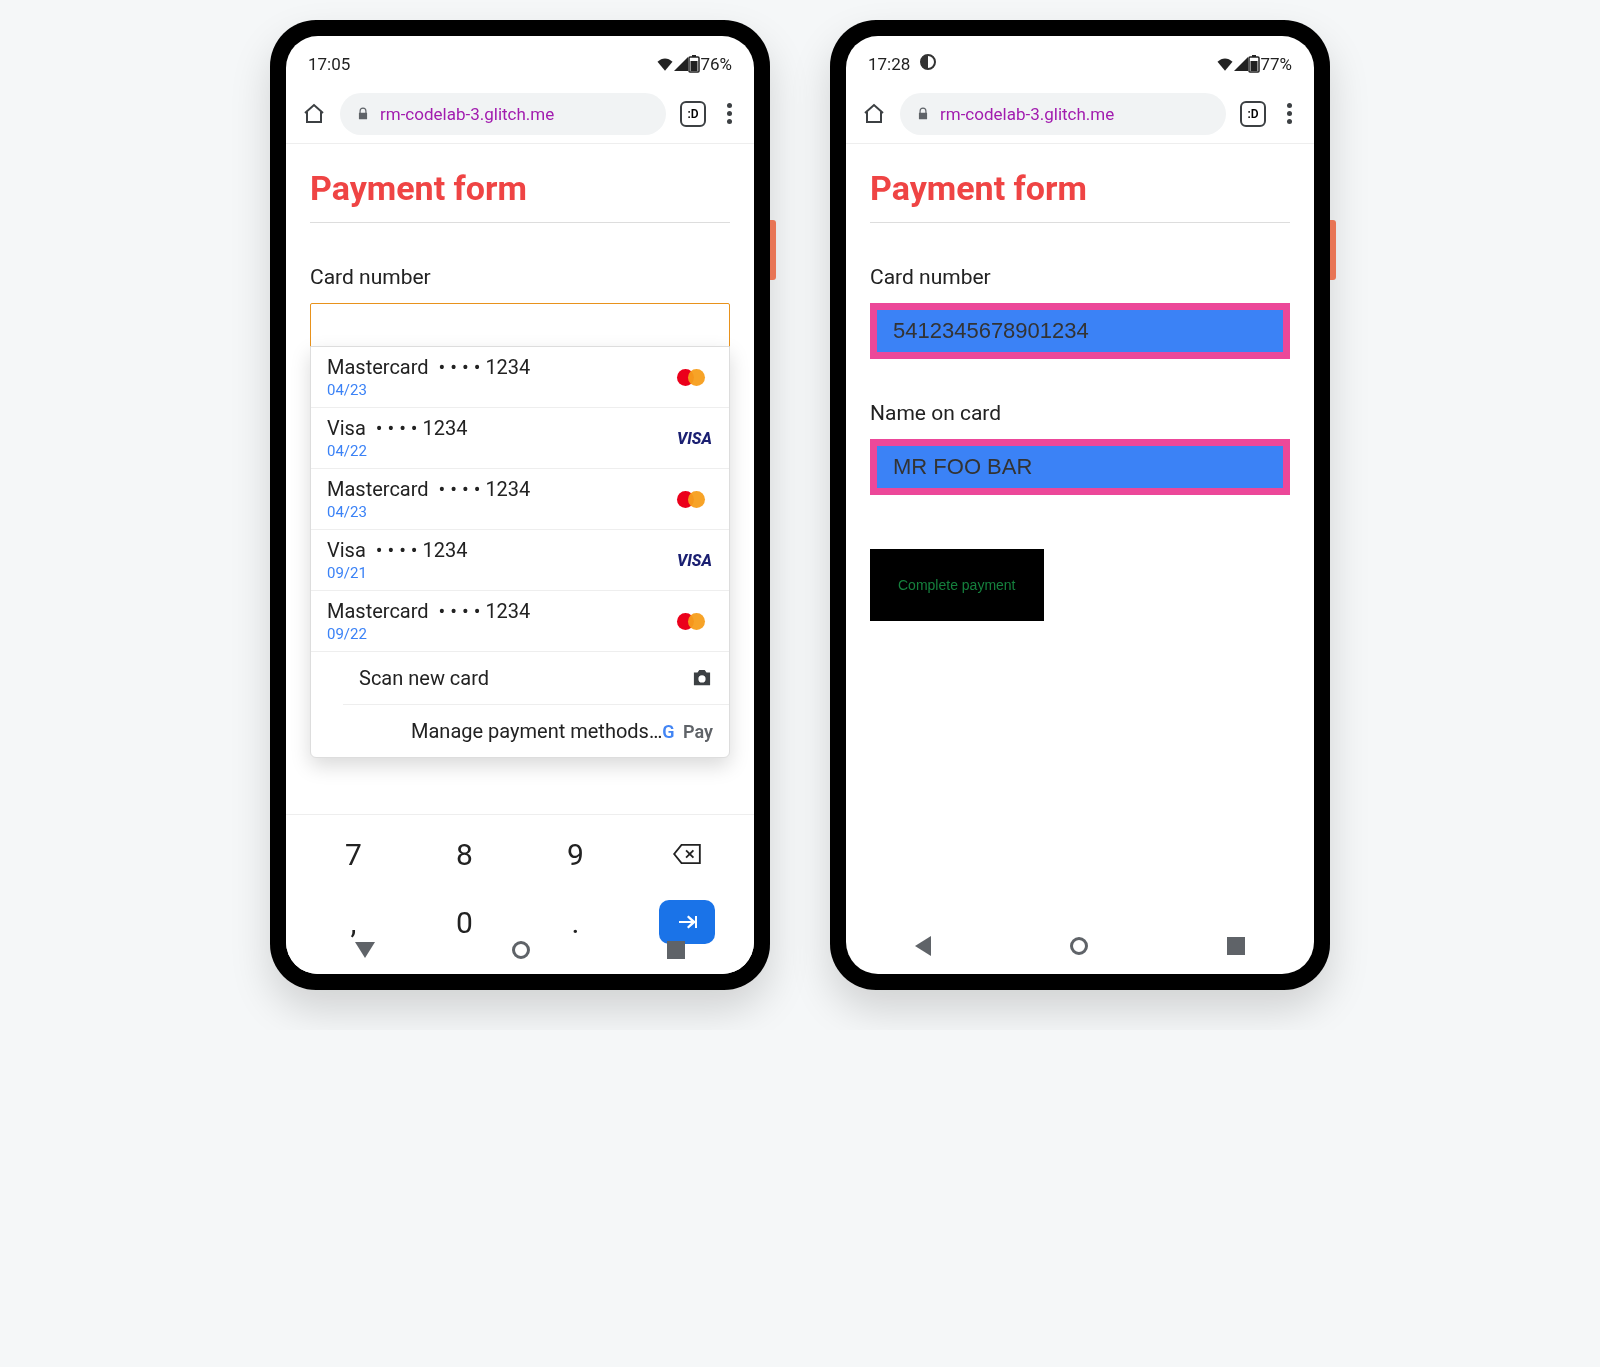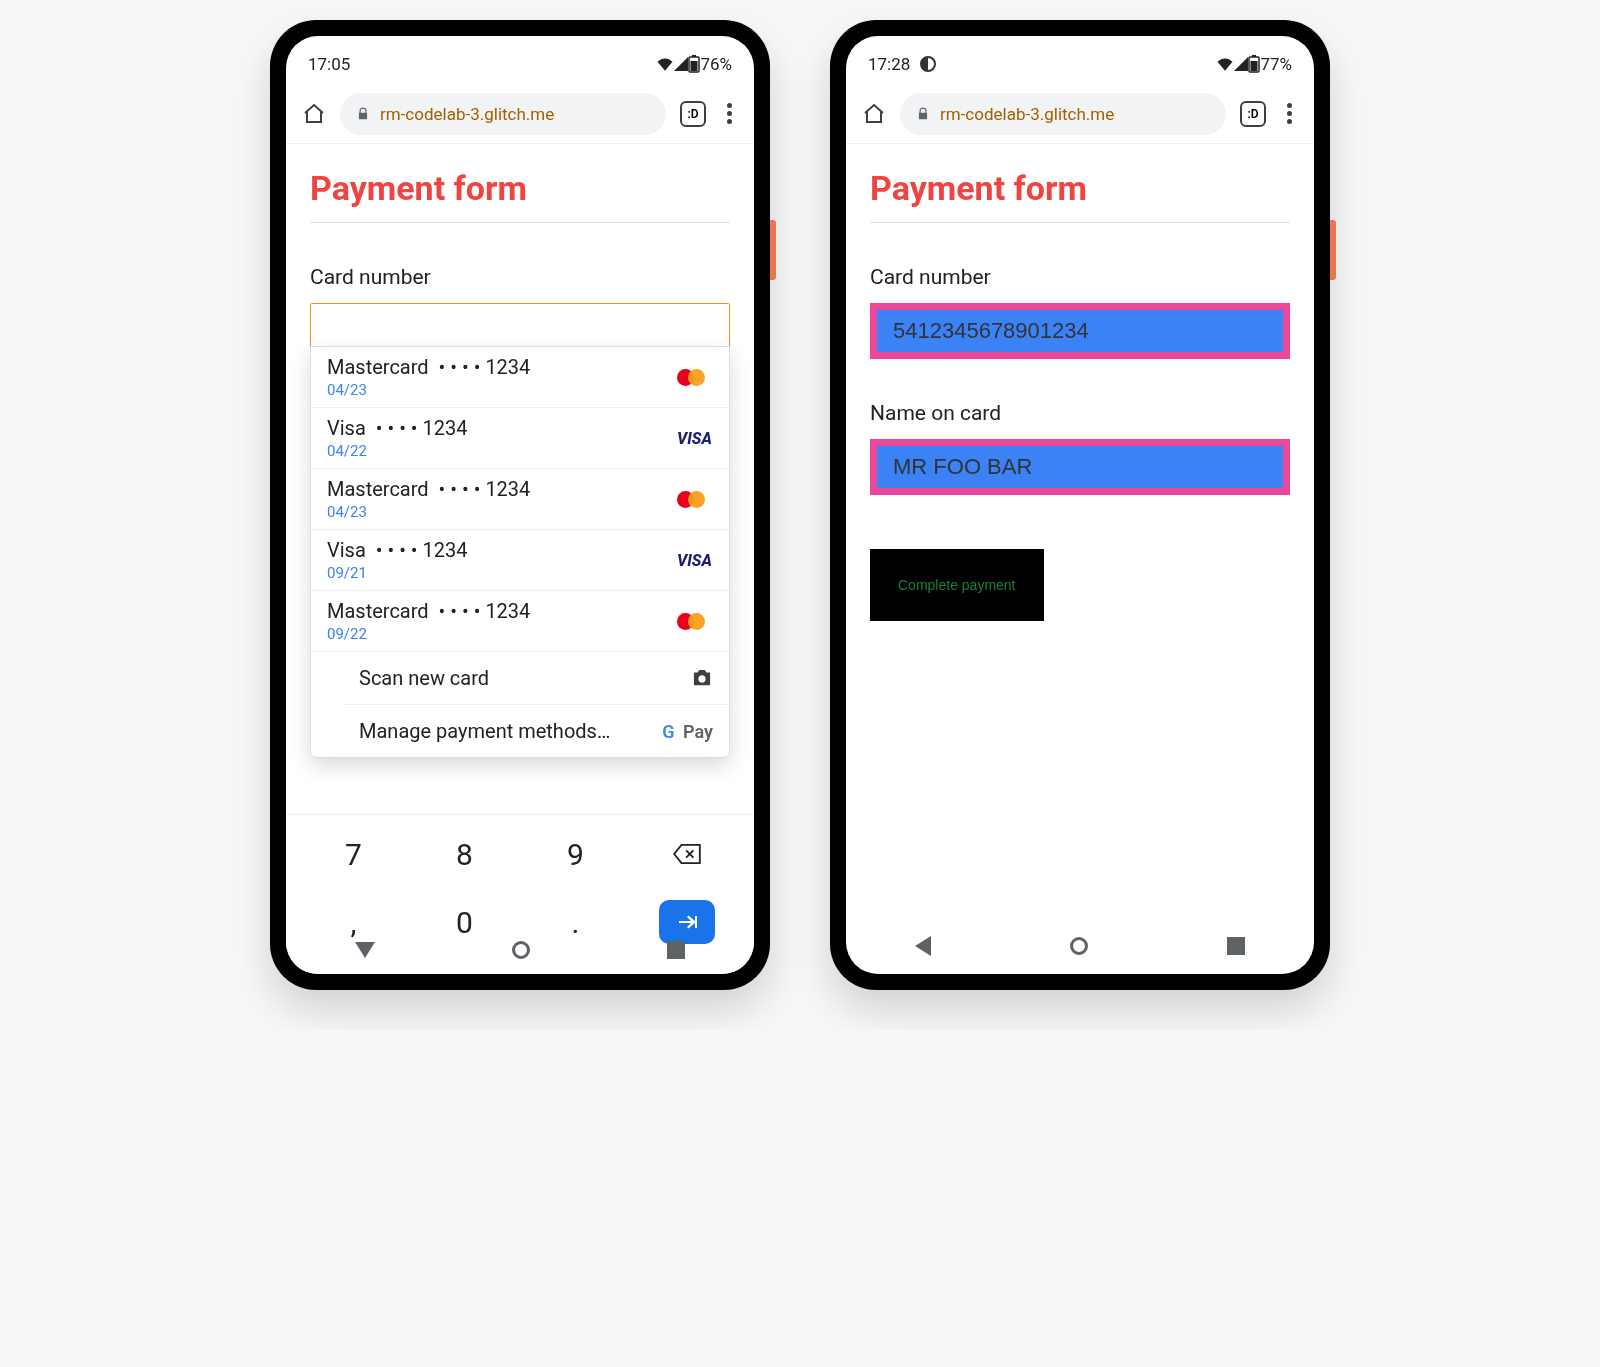--- a/index.html
+++ b/index.html
@@ -63,21 +63,21 @@
   .statusbar {
     height: 40px;
     display: flex;
     align-items: center;
     justify-content: space-between;
     padding: 0 22px;
     font-size: 17px;
     color: #222;
     margin-top: 8px;
   }
-  .status-left { display:flex; align-items:center; gap:10px; }
+  .status-left { display:flex; align-items:flex-start; gap:10px; }
   .status-right { display: flex; align-items: center; font-weight:500; }
   .circle-half {
     width:16px;height:16px;border-radius:50%;
     background: linear-gradient(90deg,#333 50%,transparent 50%);
     border:2px solid #333;
   }
   .tri { width:0;height:0;border-left:14px solid transparent;border-bottom:14px solid #222; }
   .wifi { display:inline-block; }
   .batt { font-weight:400; }
   .browserbar {
@@ -92,21 +92,21 @@
     width: 24px; height: 24px;
   }
   .urlpill {
     flex: 1;
     background: #f1f3f4;
     border-radius: 22px;
     height: 42px;
     display: flex;
     align-items: center;
     padding: 0 16px;
-    color: #a16207;
+    color: #a21caf;
     font-size: 17px;
     gap: 10px;
     overflow: hidden;
   }
   .lock { width:14px;height:14px; fill:#5f6368; flex:none; }
   .tabbox {
     width: 26px; height: 26px; border: 2px solid #3c4043; border-radius: 6px;
     display:flex;align-items:center;justify-content:center;font-size:12px;font-weight:600;
   }
   .dots { width:18px; display:flex; flex-direction:column; gap:3px; align-items:center; }
@@ -140,21 +140,21 @@
     display:flex; align-items:center; justify-content:space-between;
   }
   .dd-text .t1 { font-size:20px; color:#222; }
   .dd-text .t2 { font-size:15px; color:#3b82f6; margin-top:2px; }
   .cardlogo { width:36px; }
   .mc { display:flex; }
   .mc span:first-child { width:17px;height:17px;background:#eb001b;border-radius:50%; }
   .mc span:last-child { width:17px;height:17px;background:#f79e1b;border-radius:50%;margin-left:-6px;opacity:.95; }
   .visa { color:#1a1f71; font-weight:800; font-style:italic; font-size:16px; }
   .dd-single { padding:14px 16px; display:flex;align-items:center;justify-content:space-between; border-bottom:1px solid #eee;margin-left:32px; }
-  .dd-single:last-child { border-bottom:none; }
+  .dd-single:last-child { border-bottom:none;justify-content:flex-end; }
   .dd-single .t1 { font-size:20px; color:#222; }
   .cam-ico { width:22px;height:18px; }
   .gpay { font-size:18px; font-weight:600; color:#5f6368; display:flex; align-items:center; gap:2px;}
   
   .keypad {
     height:160px; background:#fff; border-top:1px solid #eee;
     display:grid; grid-template-columns:repeat(4,1fr); grid-template-rows:1fr 1fr;
     align-items:center; justify-items:center;
     padding:6px 12px 18px 12px;
   }

